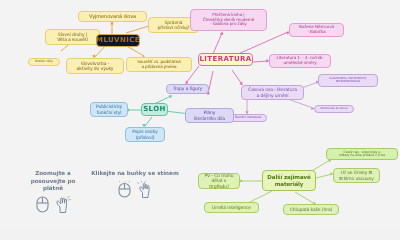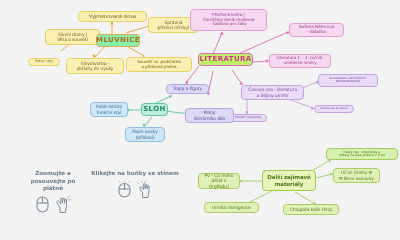--- a/index.html
+++ b/index.html
@@ -30,25 +30,25 @@
     text-align: center;
     border-radius: 4px;
     border: 1px solid;
     line-height: 1.15;
     padding: 1px 2px;
     white-space: pre-line;
     letter-spacing: -0.1px;
   }
   
   .y      { background: #fbf0b4; border-color: #e8d068; color: #7a6218; }
-  .y-hub  { background: #86efac; border-color: #e0a84e; color: #b06a16;
+  .y-hub  { background: #0f172a; border-color: #e0a84e; color: #b06a16;
             font-weight: bold; letter-spacing: .4px; }
   
   .p      { background: #f6d9f0; border-color: #e39ed3; color: #a43f8e; }
-  .p-hub  { background: #bef264; border-color: #e06bb4; color: #d4308e;
+  .p-hub  { background: #fef9c3; border-color: #e06bb4; color: #d4308e;
             font-weight: bold; letter-spacing: .4px; }
   .v      { background: #eadcf6; border-color: #c3a4de; color: #7b4fa5; }
   
   .l      { background: #ddd8f4; border-color: #b1a8e2; color: #5a4f9e; }
   
   .b      { background: #cfe6f7; border-color: #8fbfe3; color: #36729e; }
   .b-hub  { background: #bfeede; border-color: #5ec4a4; color: #1d8a68;
             font-weight: bold; letter-spacing: .4px; text-align: right; }
   
   .g      { background: #dff0b8; border-color: #a9cf63; color: #5b7f1c; }

